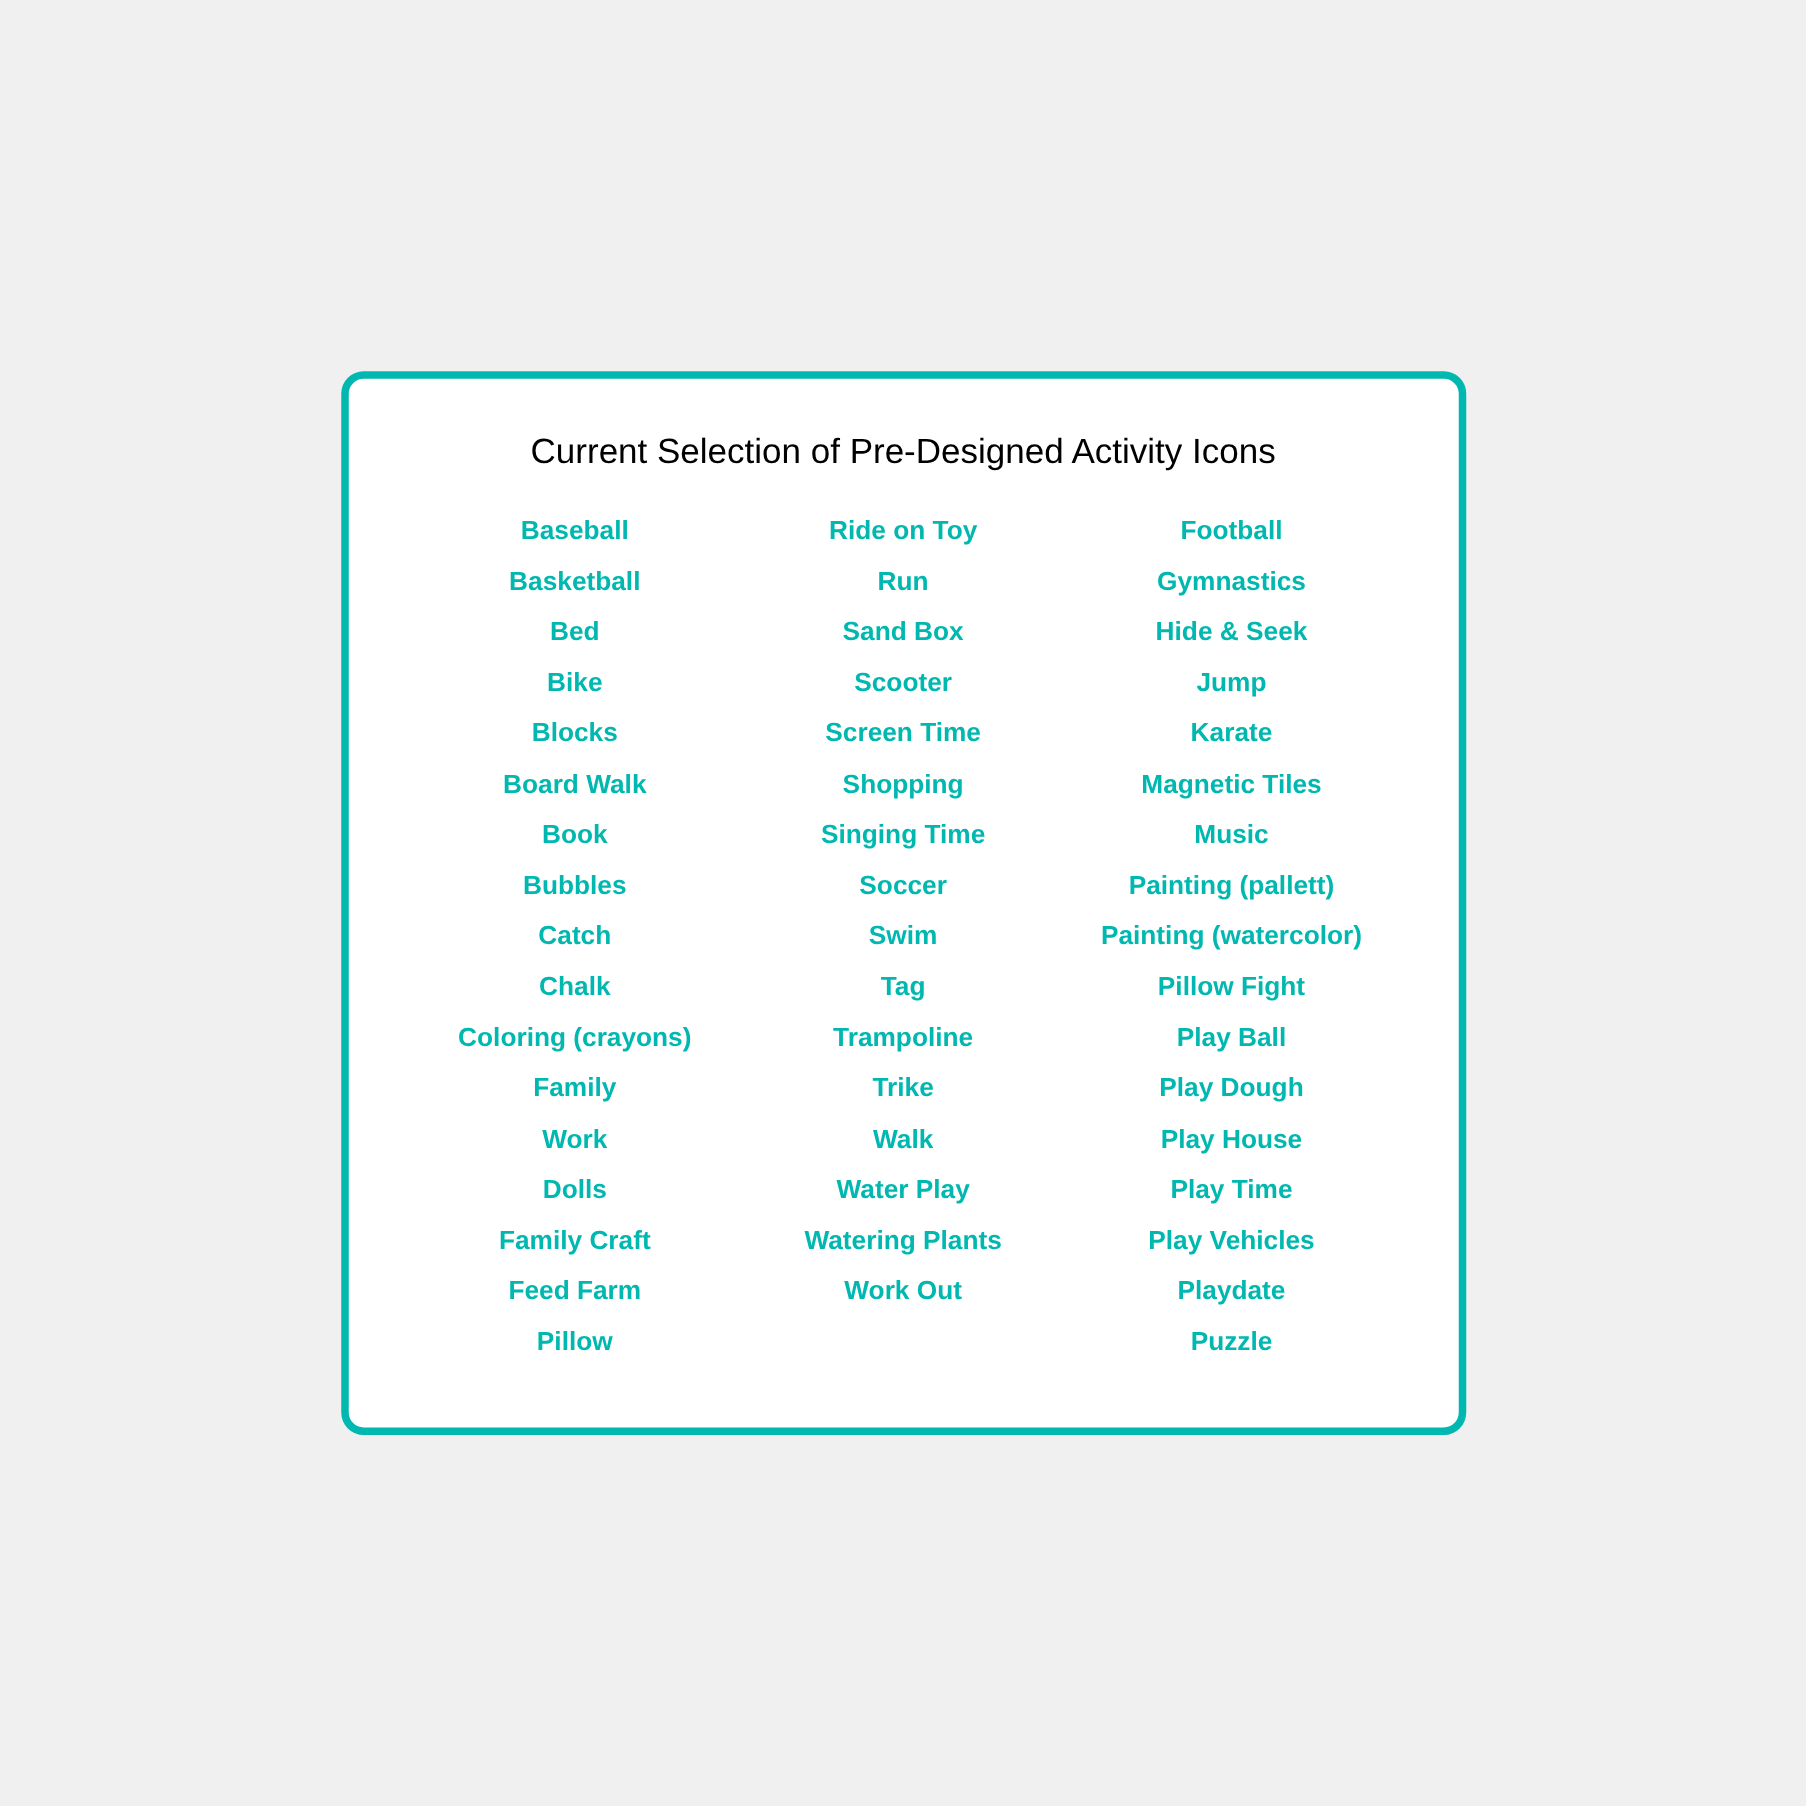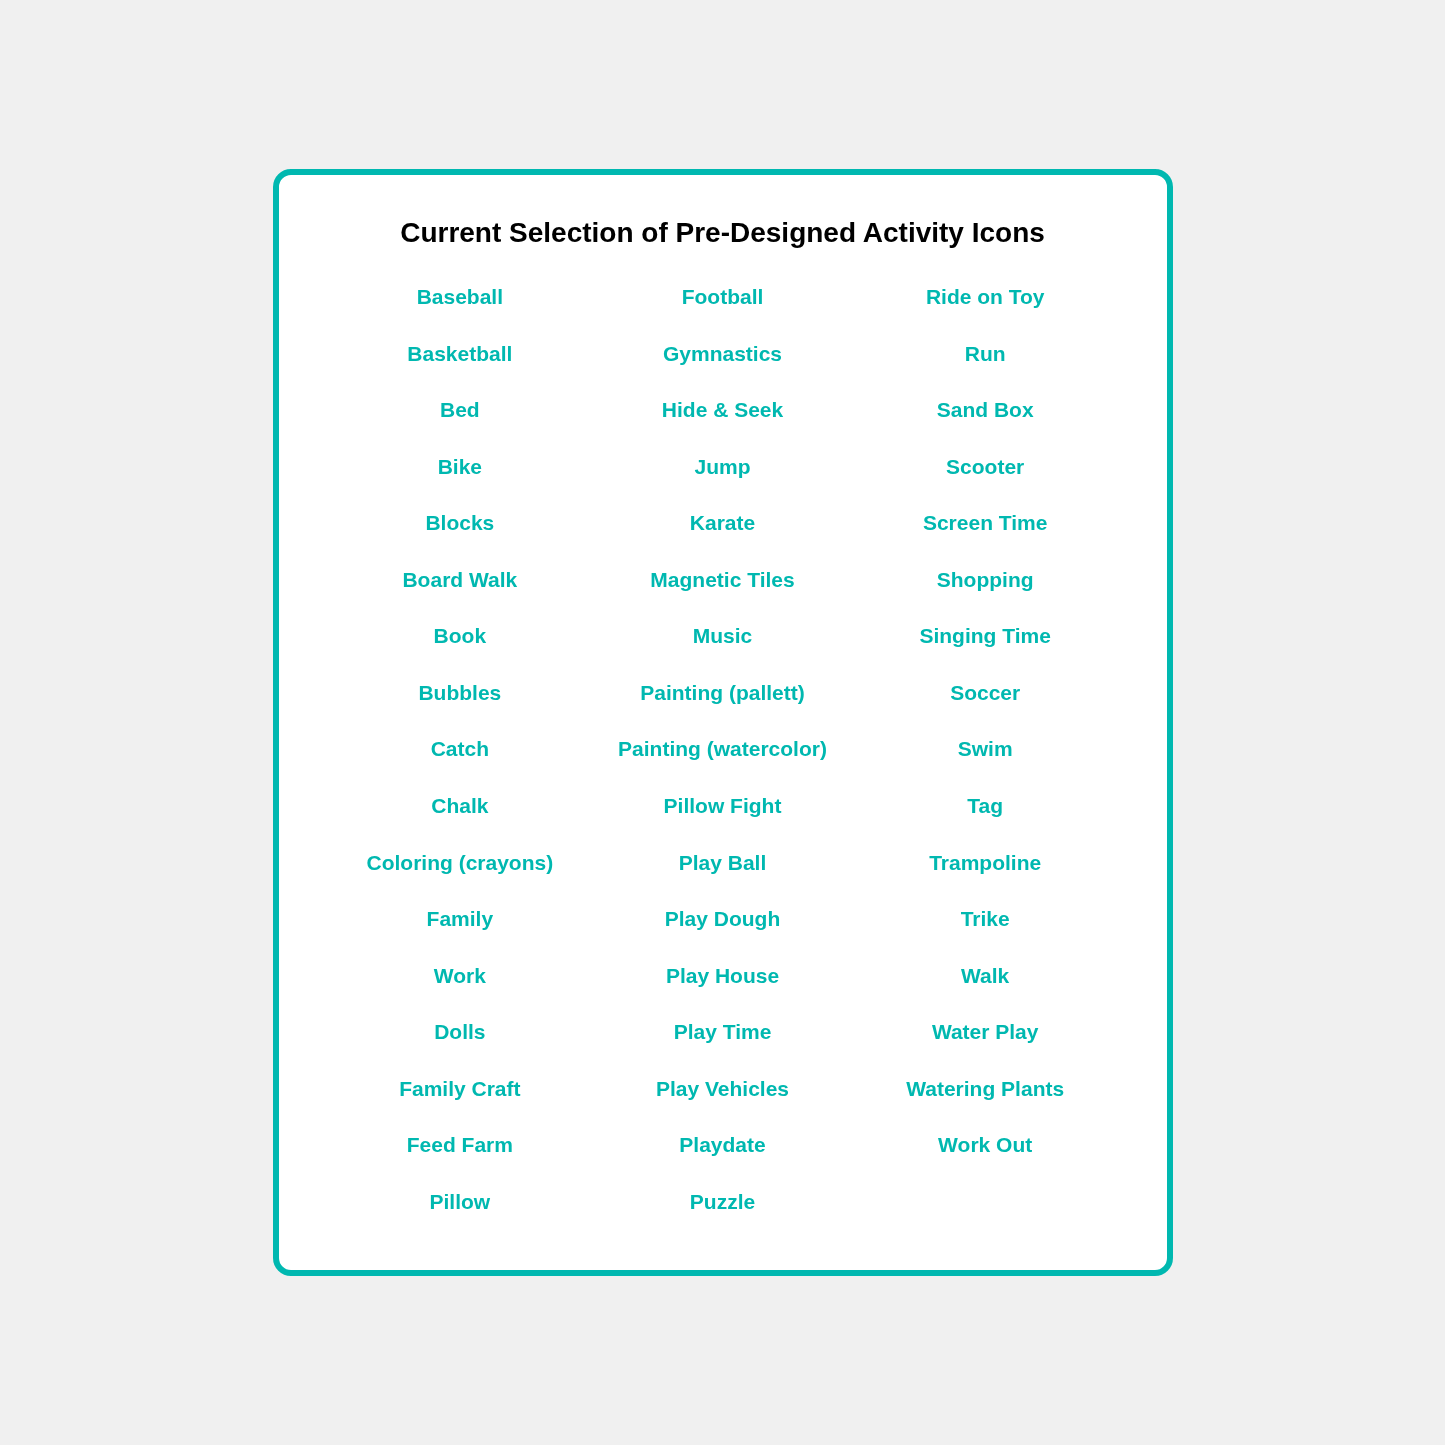--- a/index.html
+++ b/index.html
@@ -21,37 +21,37 @@
       background: #ffffff;
       border: 6px solid #00b8b0;
       border-radius: 18px;
       width: 900px;
       padding: 40px 50px 50px 50px;
     }
 
     .title {
       text-align: center;
       font-size: 28px;
-      font-weight: 700;
+      font-weight: 400;
       color: #000000;
       margin-bottom: 28px;
       line-height: 1.3;
     }
 
     .columns {
       display: flex;
       justify-content: space-between;
     }
 
     .column {
       flex: 1;
       display: flex;
       flex-direction: column;
       align-items: center;
-      gap: 20px;
+      gap: 4px;
     }
 
     .item {
       font-size: 21px;
       font-weight: 700;
       color: #00b8b0;
       text-align: center;
       line-height: 1.55;
       padding: 2px 0;
     }
@@ -76,50 +76,50 @@
         <div class="item">Chalk</div>
         <div class="item">Coloring (crayons)</div>
         <div class="item">Family</div>
         <div class="item">Work</div>
         <div class="item">Dolls</div>
         <div class="item">Family Craft</div>
         <div class="item">Feed Farm</div>
         <div class="item">Pillow</div>
       </div>
       <div class="column">
+        <div class="item">Ride on Toy</div>
+        <div class="item">Run</div>
+        <div class="item">Sand Box</div>
+        <div class="item">Scooter</div>
+        <div class="item">Screen Time</div>
+        <div class="item">Shopping</div>
+        <div class="item">Singing Time</div>
+        <div class="item">Soccer</div>
+        <div class="item">Swim</div>
+        <div class="item">Tag</div>
+        <div class="item">Trampoline</div>
+        <div class="item">Trike</div>
+        <div class="item">Walk</div>
+        <div class="item">Water Play</div>
+        <div class="item">Watering Plants</div>
+        <div class="item">Work Out</div>
+      </div>
+      <div class="column">
         <div class="item">Football</div>
         <div class="item">Gymnastics</div>
         <div class="item">Hide &amp; Seek</div>
         <div class="item">Jump</div>
         <div class="item">Karate</div>
         <div class="item">Magnetic Tiles</div>
         <div class="item">Music</div>
         <div class="item">Painting (pallett)</div>
         <div class="item">Painting (watercolor)</div>
         <div class="item">Pillow Fight</div>
         <div class="item">Play Ball</div>
         <div class="item">Play Dough</div>
         <div class="item">Play House</div>
         <div class="item">Play Time</div>
         <div class="item">Play Vehicles</div>
         <div class="item">Playdate</div>
         <div class="item">Puzzle</div>
       </div>
-      <div class="column">
-        <div class="item">Ride on Toy</div>
-        <div class="item">Run</div>
-        <div class="item">Sand Box</div>
-        <div class="item">Scooter</div>
-        <div class="item">Screen Time</div>
-        <div class="item">Shopping</div>
-        <div class="item">Singing Time</div>
-        <div class="item">Soccer</div>
-        <div class="item">Swim</div>
-        <div class="item">Tag</div>
-        <div class="item">Trampoline</div>
-        <div class="item">Trike</div>
-        <div class="item">Walk</div>
-        <div class="item">Water Play</div>
-        <div class="item">Watering Plants</div>
-        <div class="item">Work Out</div>
-      </div>
     </div>
 </div>
 
 </body></html>

